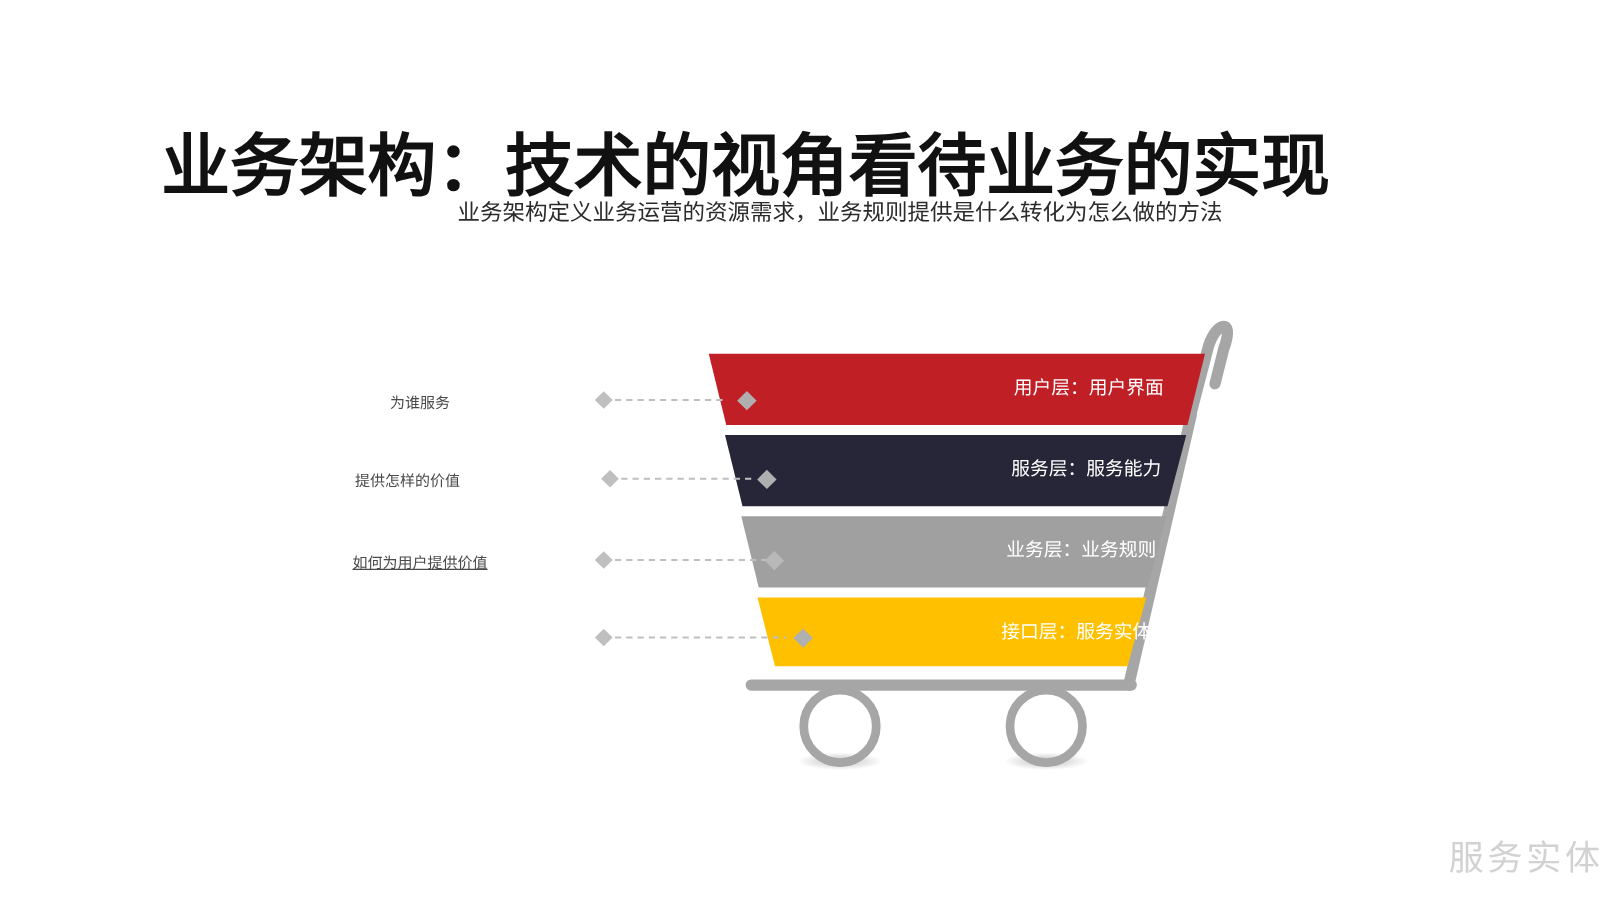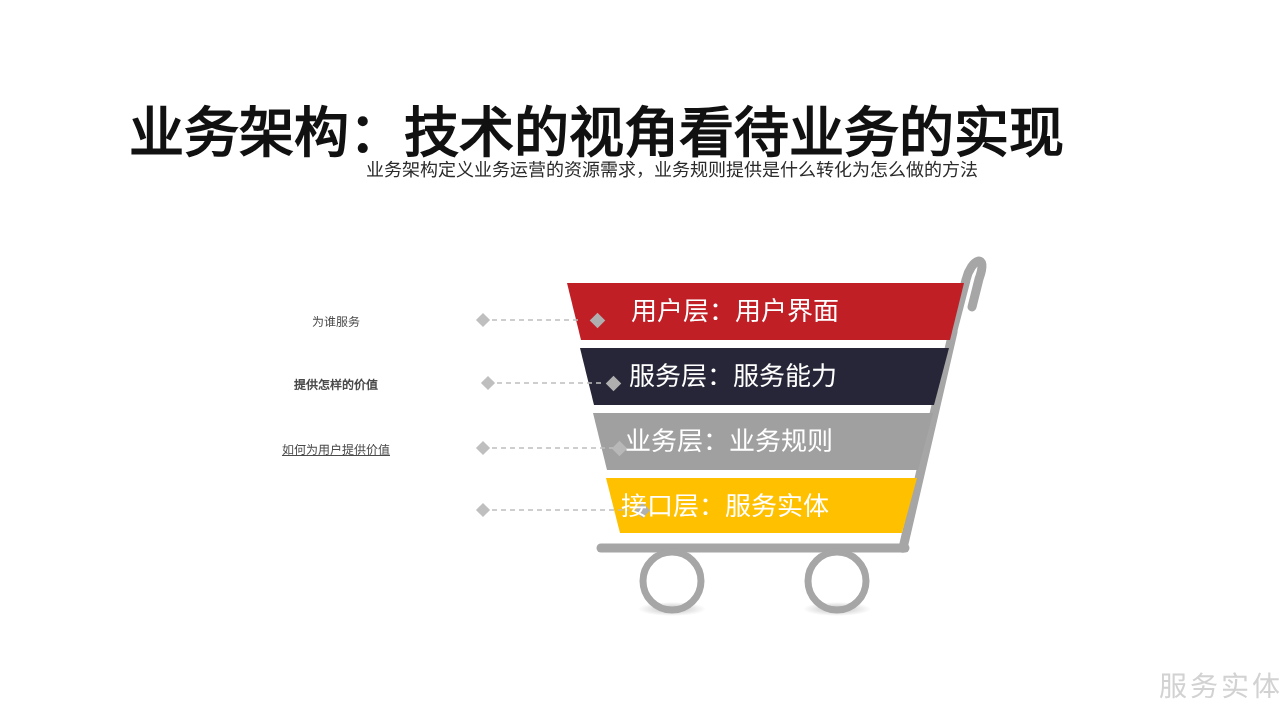--- a/index.html
+++ b/index.html
@@ -70,33 +70,33 @@
   .ann-label {
     position: absolute;
     text-align: center;
     font-size: 12px;
     line-height: 22px;
     color: #4a4a4a;
     white-space: nowrap;
     width: 260px;
   }
   .ann-label.l0 { left: 175px; top: 311px; }
-  .ann-label.l1 { left: 175px; top: 374px; font-weight: bold; }
+  .ann-label.l1 { left: 165px; top: 374px; }
   .ann-label.l2 { left: 175px; top: 439px; text-decoration: underline; }
   .ann-label.l3 { left: 175px; top: 500px; }
 
   
   .band-label {
     position: absolute;
-    font-size: 26px;
+    font-size: 15px;
     line-height: 28px;
     font-weight: 400;
     color: #ffffff;
     white-space: nowrap;
-    text-align: left;
+    text-align: right;
   }
   .band-label.b0 { left: 600px; top: 297px; width: 300px; }
   .band-label.b1 { left: 598px; top: 362px; width: 300px; }
   .band-label.b2 { left: 594px; top: 427px; width: 300px; }
   .band-label.b3 { left: 590px; top: 492px; width: 300px; }
 
   
   .watermark {
     position: absolute;
     right: 28px;

